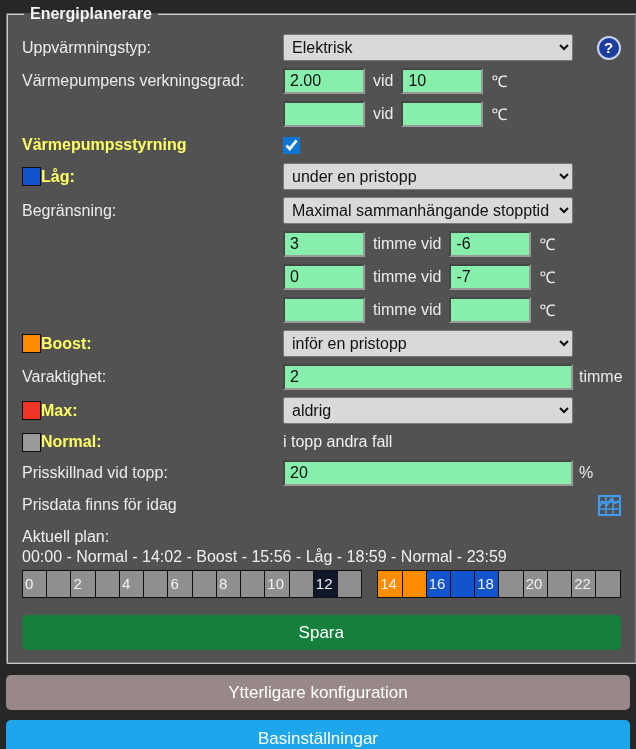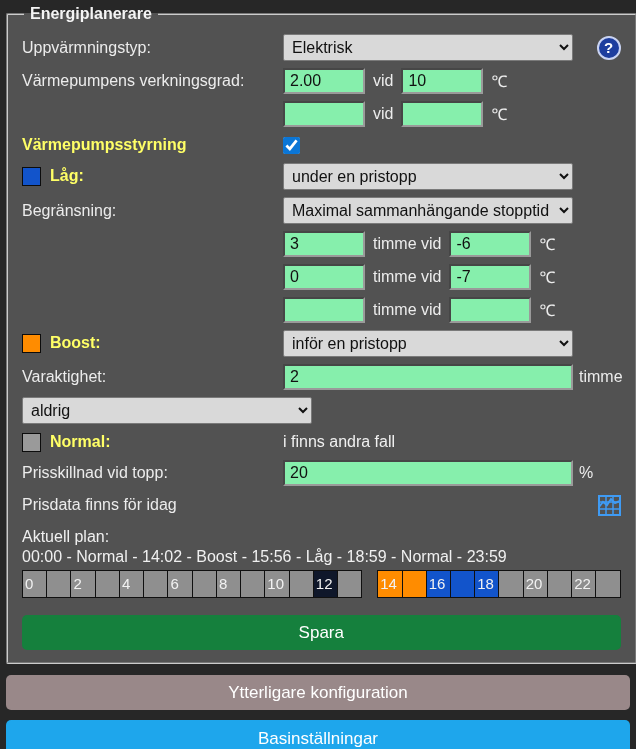--- a/index.html
+++ b/index.html
@@ -33,21 +33,21 @@
     min-height: 22px;
   }
   .lbl {
     flex: 0 0 261px;
     color: #ececec;
   }
   .lbl.accent, .accent {
     color: #ffff66;
     font-weight: bold;
   }
-  .chiplbl { display: flex; align-items: flex-start; gap: 9px; }
+  .chiplbl { display: flex; align-items: center; }
   .chip {
     width: 19px; height: 19px;
     border: 1px solid #0c0c0c;
     display: inline-block;
     box-sizing: border-box;
   }
 
   select.sel {
     width: 290px;
     height: 27px;
@@ -220,31 +220,35 @@
     </select>
   </div>
 
   <div class="row">
     <span class="lbl">Varaktighet:</span>
     <input class="in wide" value="2" style="">
     <span class="unit tight">timme</span>
   </div>
 
   <div class="row">
+    <span class="lbl chiplbl">
+      <span class="chip" style="background: rgb(238, 52, 36);"></span>
+      <span class="accent">Max:</span>
+    </span>
     <select class="sel">
       <option>aldrig</option>
     </select>
   </div>
 
   <div class="row">
     <span class="lbl chiplbl">
       <span class="chip" style="background: rgb(154, 154, 154);"></span>
       <span class="accent">Normal:</span>
     </span>
-    <span>i finns andra fall</span>
+    <span>i topp andra fall</span>
   </div>
 
   <div class="row">
     <span class="lbl">Prisskillnad vid topp:</span>
     <input class="in wide" value="20" style="">
     <span class="unit tight">%</span>
   </div>
 
   <div class="row">
     <span class="lbl">Prisdata finns för idag</span>

